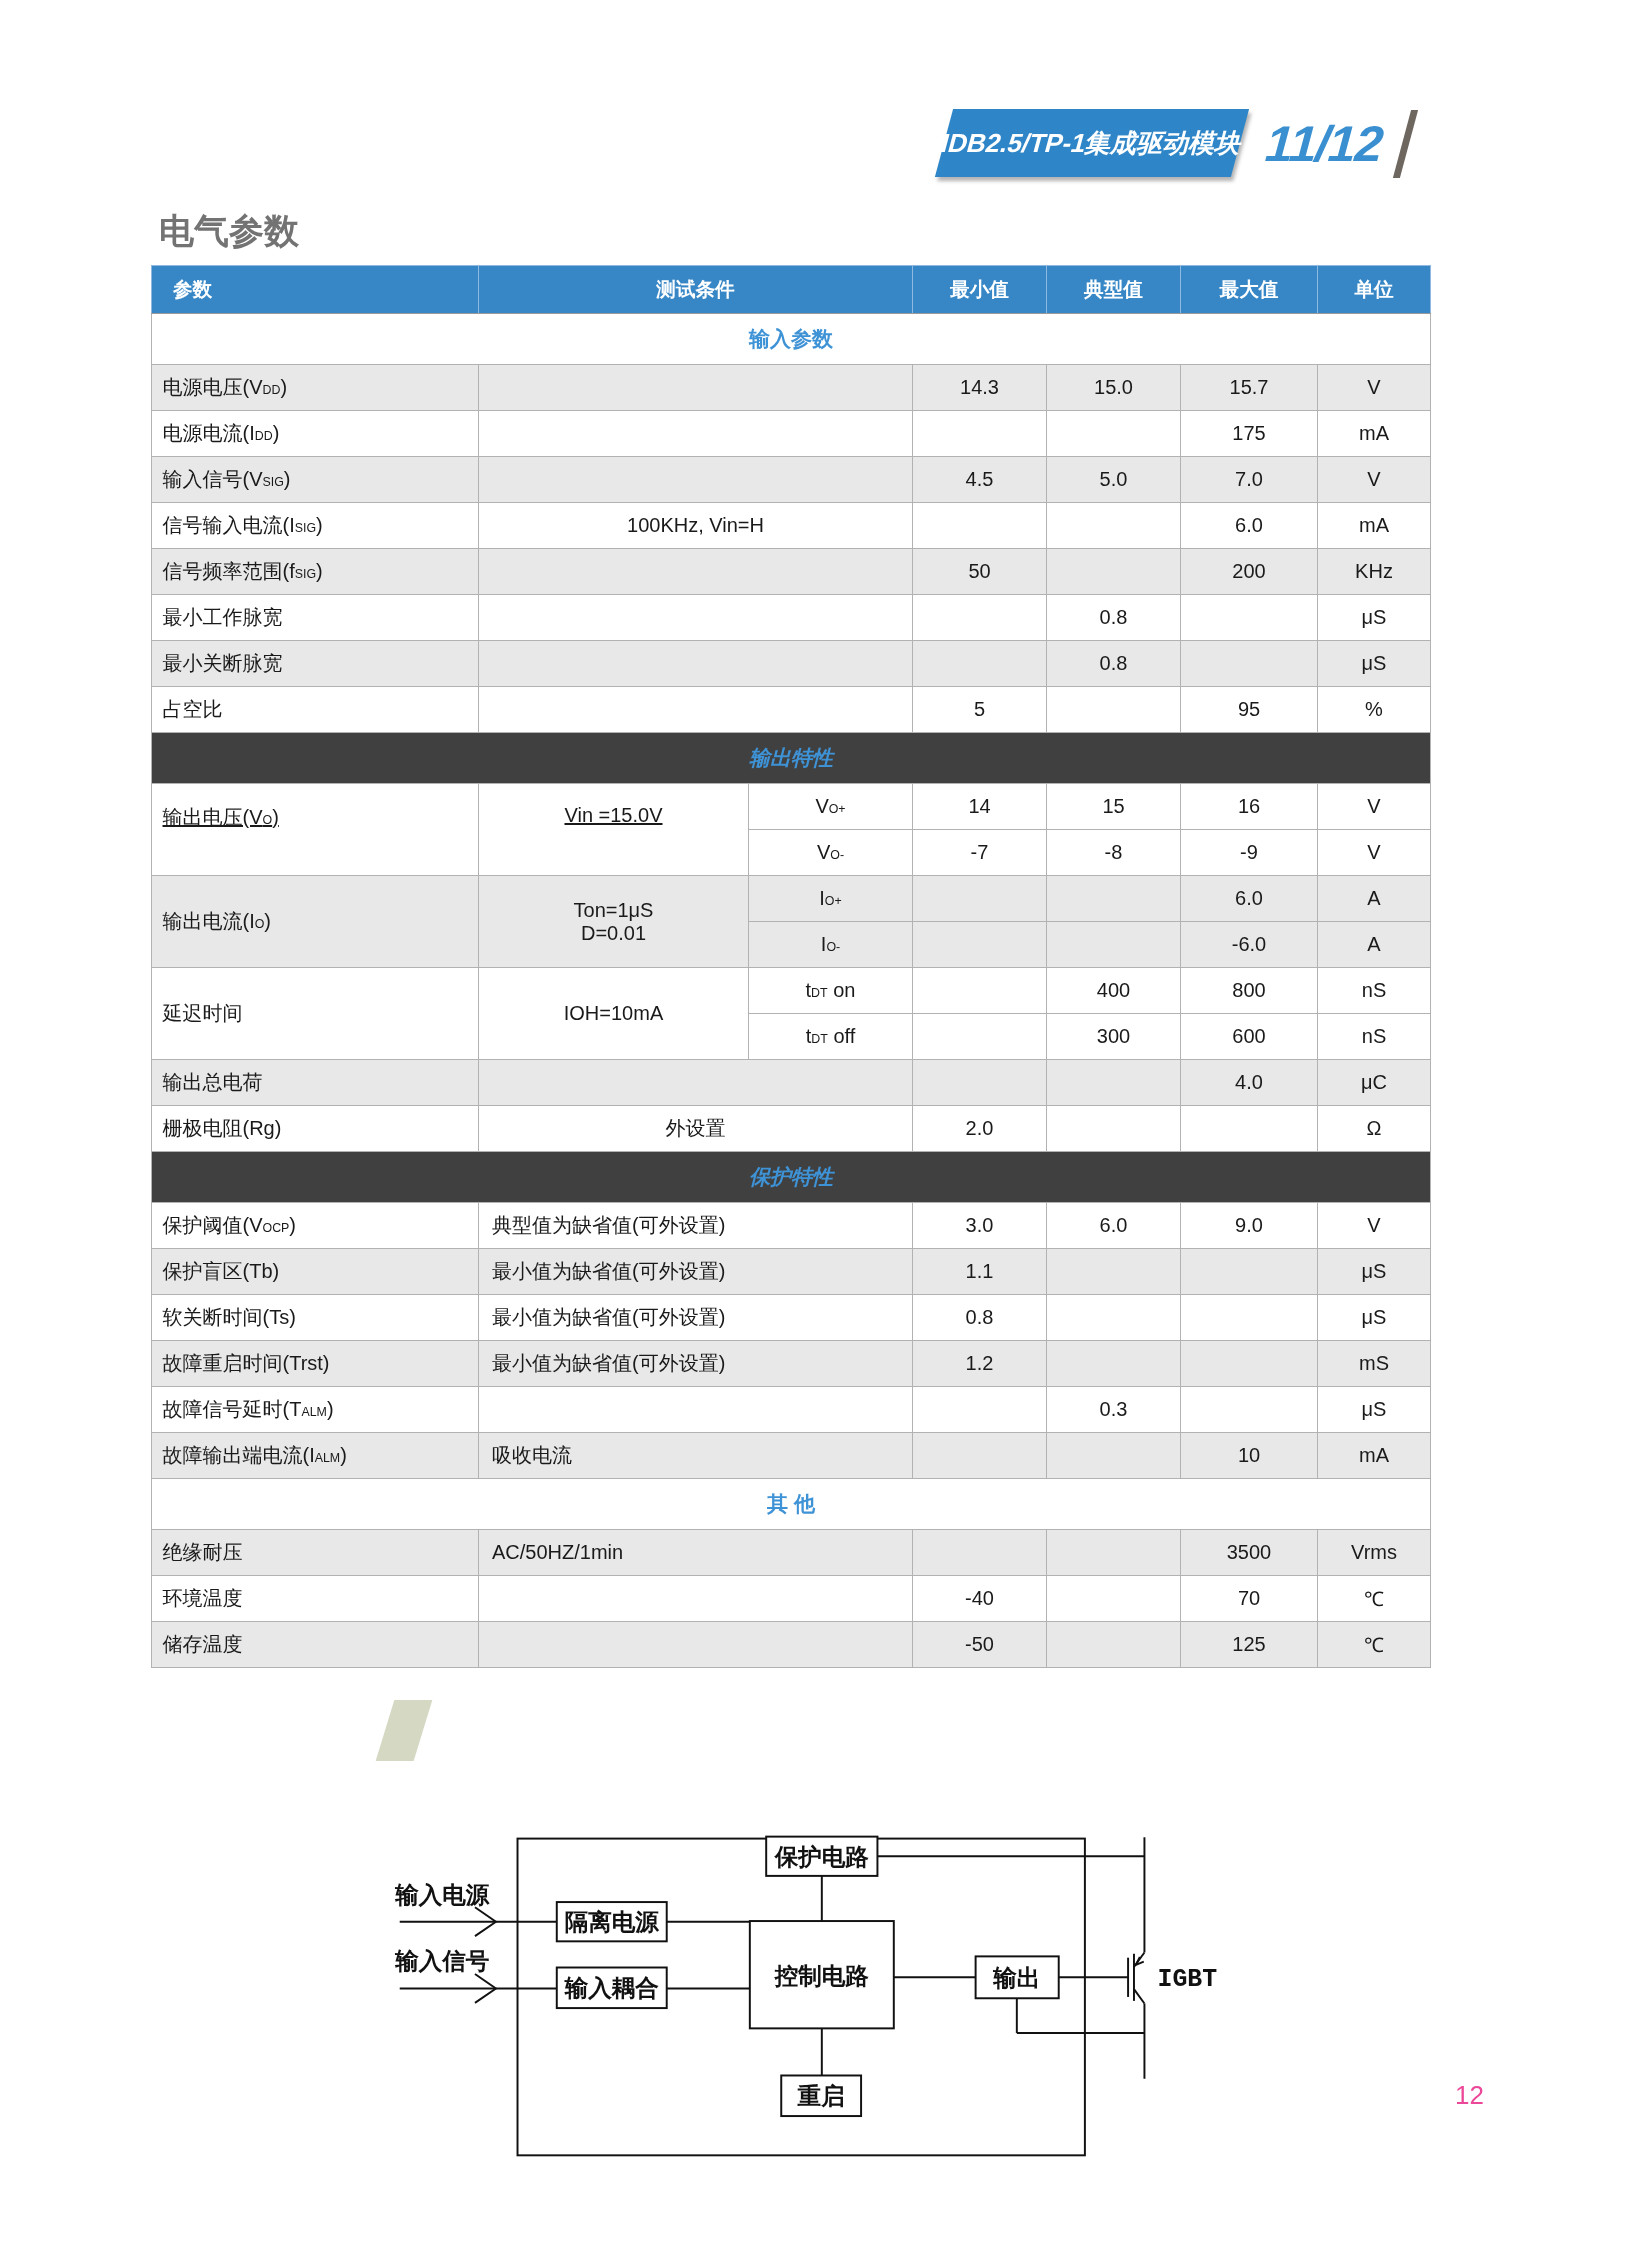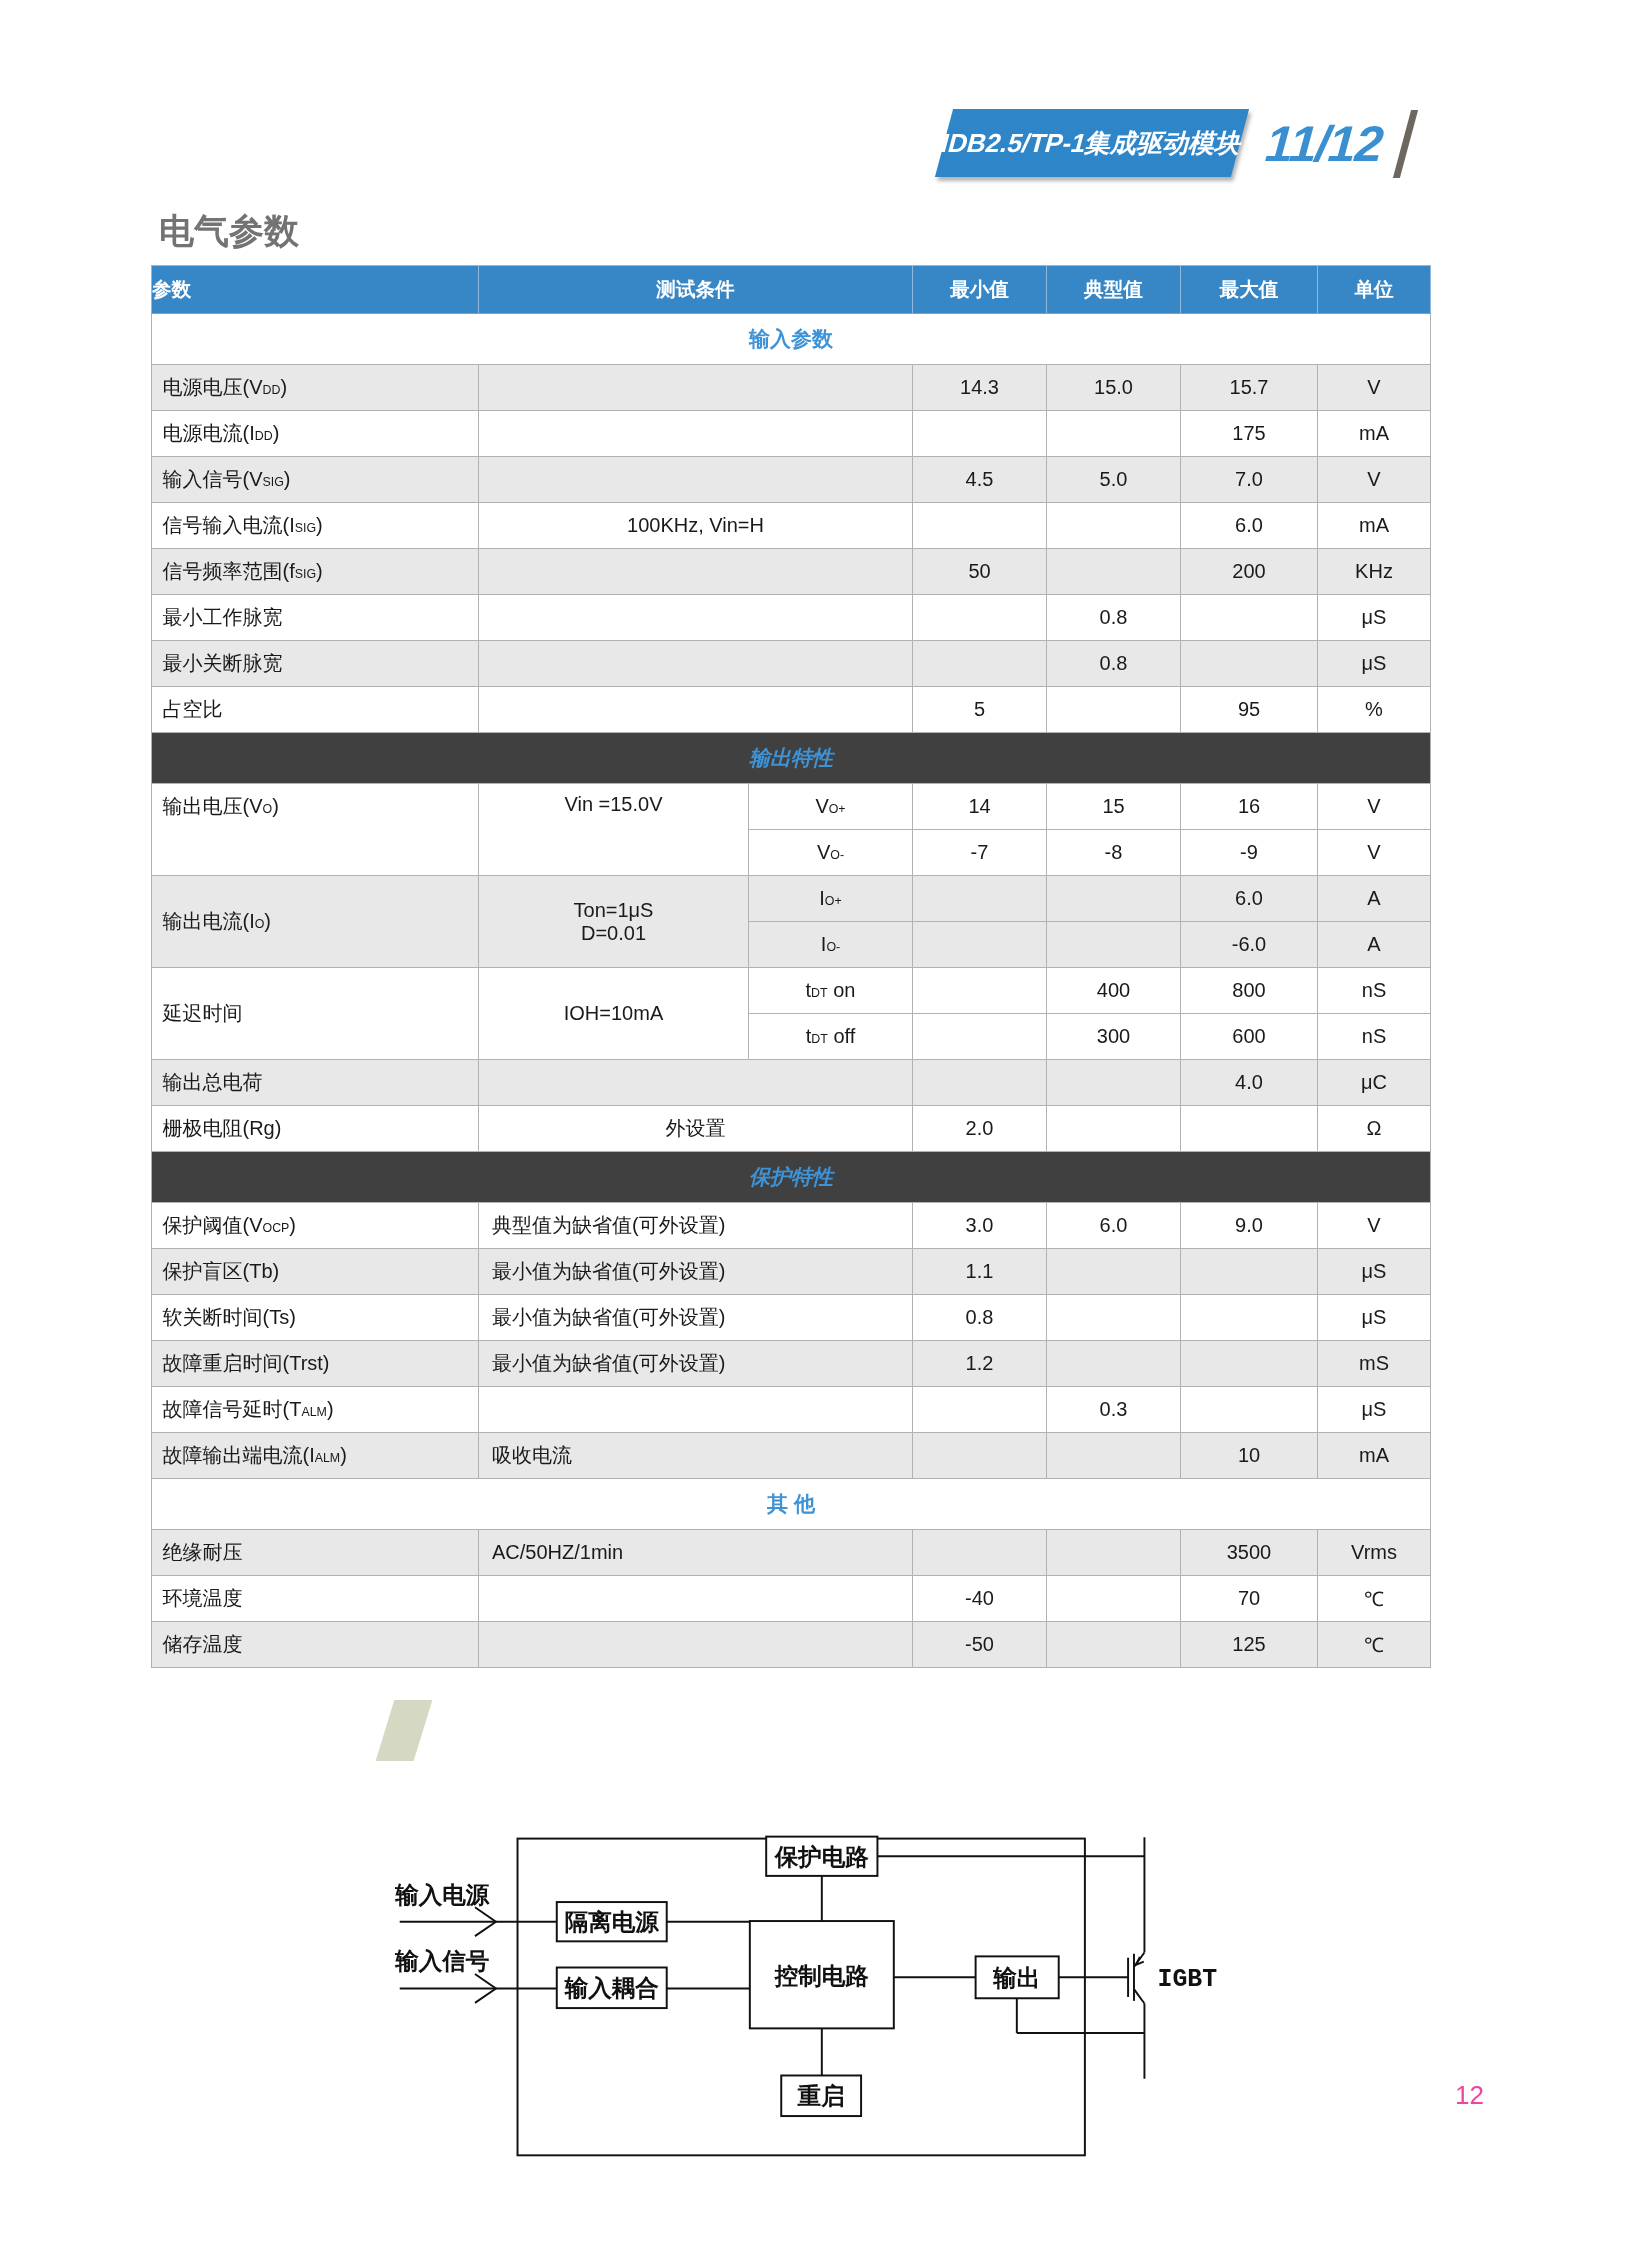--- a/index.html
+++ b/index.html
@@ -34,28 +34,28 @@
   .tbl-wrap{position:absolute;left:151px;top:265px;}
   table{border-collapse:collapse;table-layout:fixed;width:1280px;}
   td,th{
     border:1.3px solid #b2b2b2;font-size:20px;text-align:center;padding:0;
     overflow:hidden;white-space:nowrap;
   }
   thead th{
     background:#3787c7;color:#ffffff;height:47px;font-weight:bold;font-size:19.6px;
     border-color:#8fb9e0;border-bottom-color:#9a9a9a;
   }
-  thead th.param-h{text-align:left;padding-left:0;}
+  thead th.param-h{text-align:left;padding-left:21px;}
   tr.sect td{height:50px;font-size:21px;font-weight:bold;color:#3e92d6;background:#ffffff;}
   tr.sect.shade td{background:#404040;font-style:italic;}
   tbody tr{height:46px;background:#ffffff;}
   tbody tr.shade td{background:#e8e8e8;}
   td.param{text-align:left;padding-left:10.5px;}
   td.cond.left{text-align:left;padding-left:13px;}
-  td.vtop{vertical-align:top;padding-top:9px;}
+  td.vtop{vertical-align:top;padding-top:20px;text-decoration:underline;}
   .sub{font-size:0.62em;}
   
   .badge-shadow{
     position:absolute;left:385px;top:1700px;width:38px;height:61px;
     background:#d5d8c2;transform:skewX(-17deg);
   }
   .badge{
     position:absolute;left:152px;top:1694px;width:280px;height:62px;
     background:#2e86c8;
     clip-path:polygon(10.5% 0,100% 0,93% 100%,0 100%,0 34%);

